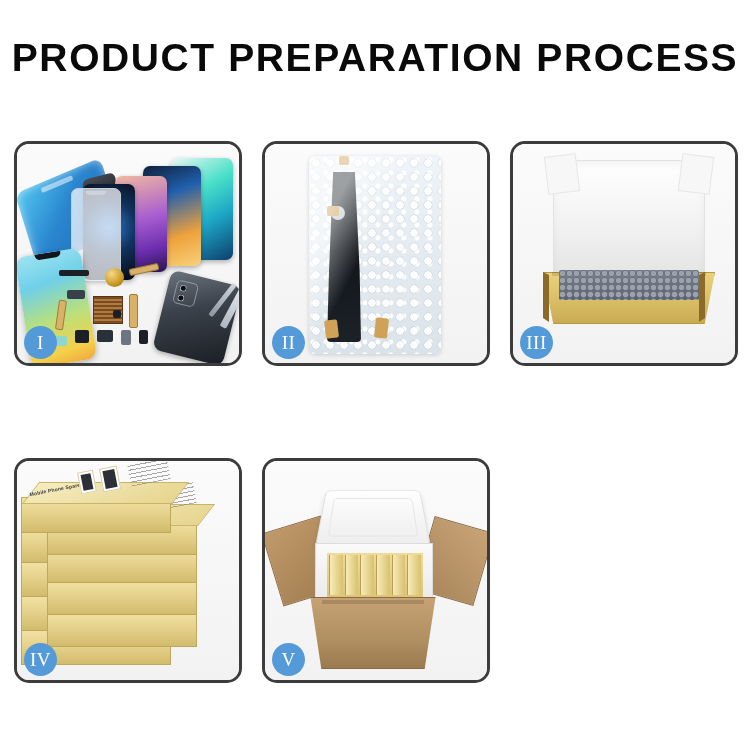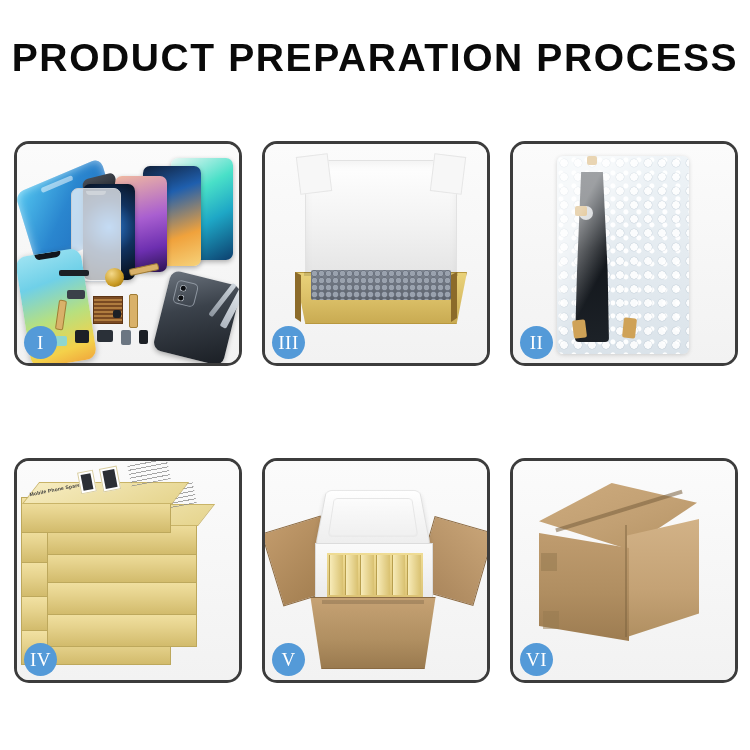--- a/index.html
+++ b/index.html
@@ -389,42 +389,42 @@
       <div class="chip c5"></div>
       <div class="chip c6"></div>
       <div class="chip c7"></div>
       <div class="chip c8"></div>
       <div class="tool"></div>
       <div class="tool2"></div>
     </div>
     <div class="badge">I</div>
   </div>
 
-  <div class="panel p3">
-    <div class="panel-stage">
-      <div class="lid"></div>
-      <div class="tray"></div>
-      <div class="foam"></div>
-      <div class="edgeL"></div>
-      <div class="edgeR"></div>
-    </div>
-    <div class="badge">III</div>
-  </div>
-
   <div class="panel p2">
     <div class="panel-stage">
       <div class="wrap"></div>
       <div class="part"></div>
       <div class="conn k1"></div>
       <div class="conn k2"></div>
       <div class="conn k3"></div>
       <div class="conn k4"></div>
       <div class="sheen"></div>
     </div>
     <div class="badge">II</div>
+  </div>
+
+  <div class="panel p3">
+    <div class="panel-stage">
+      <div class="lid"></div>
+      <div class="tray"></div>
+      <div class="foam"></div>
+      <div class="edgeL"></div>
+      <div class="edgeR"></div>
+    </div>
+    <div class="badge">III</div>
   </div>
 
   <div class="panel p4">
     <div class="panel-stage">
       <div class="stack">
 
         <div class="bx" style="left:0px;  top:150px;"></div>
         <div class="bx" style="left:0px;  top:116px;"></div>
         <div class="bx" style="left:0px;  top:82px;"></div>
         <div class="bx" style="left:0px;  top:48px;"></div>
@@ -474,26 +474,14 @@
           <span></span>
           <span></span>
           <span></span>
           <span></span>
       </div>
       <div class="body"></div>
     </div>
     <div class="badge">V</div>
   </div>
 
-  <div class="panel p6">
-    <div class="panel-stage">
-      <div class="top"></div>
-      <div class="seam"></div>
-      <div class="side"></div>
-      <div class="front"></div>
-      <div class="edge"></div>
-      <div class="tape1"></div>
-      <div class="tape2"></div>
-    </div>
-    <div class="badge">VI</div>
-  </div>
 
 </div>
 
 </body></html>

